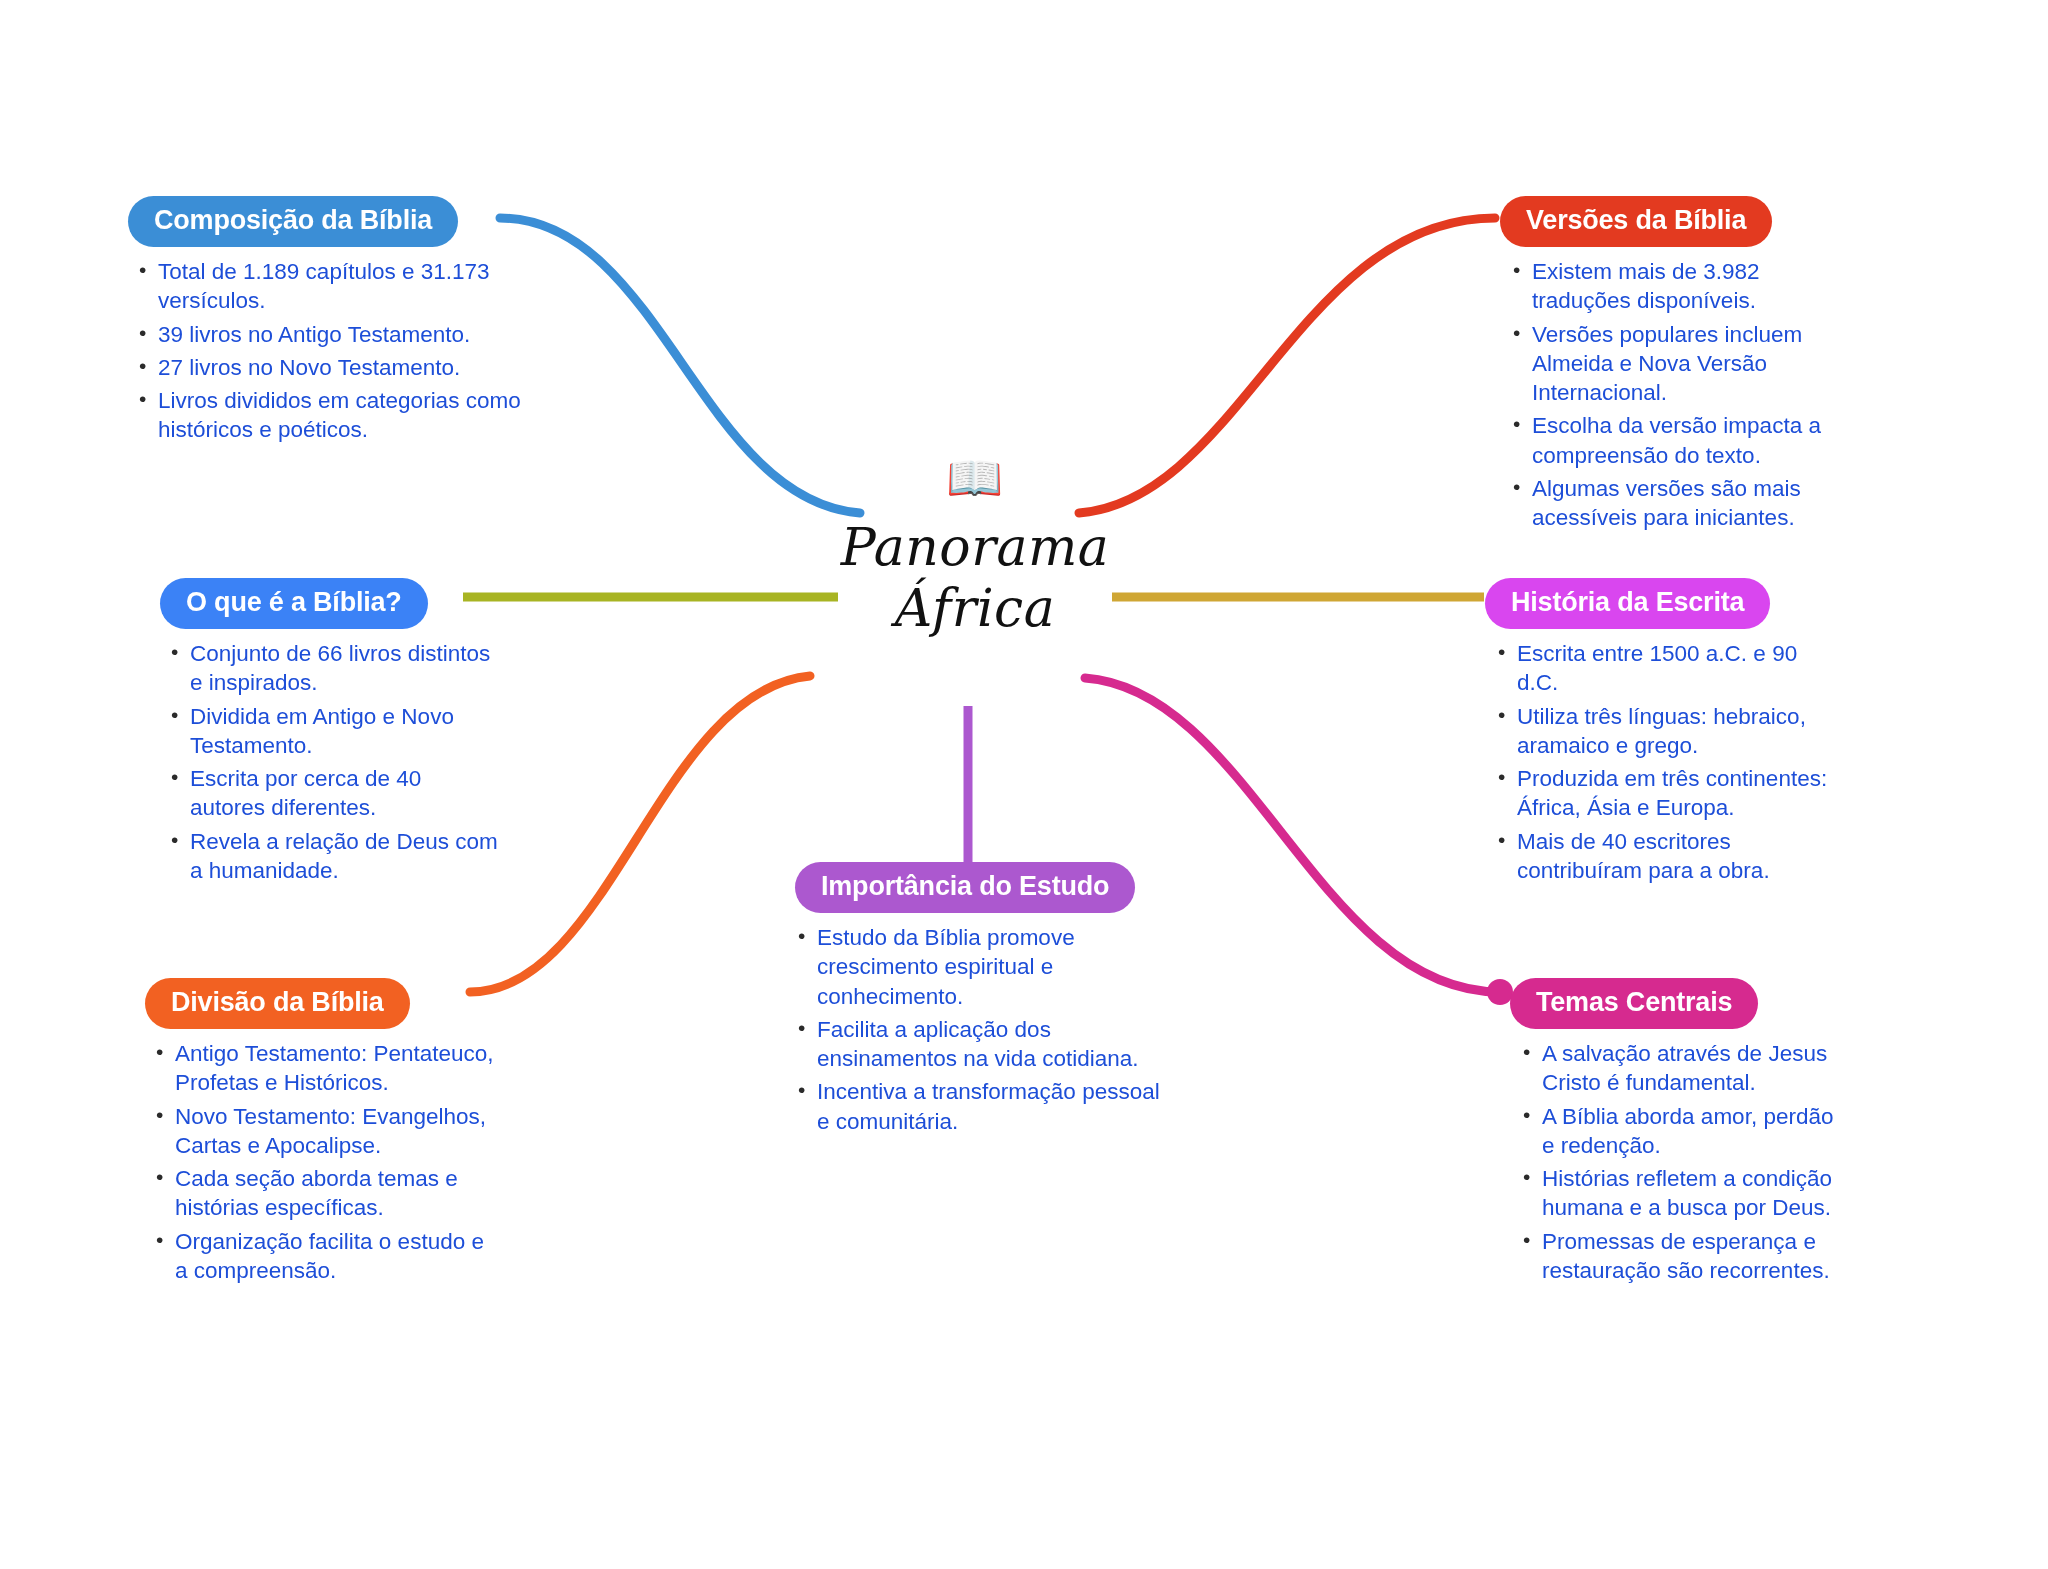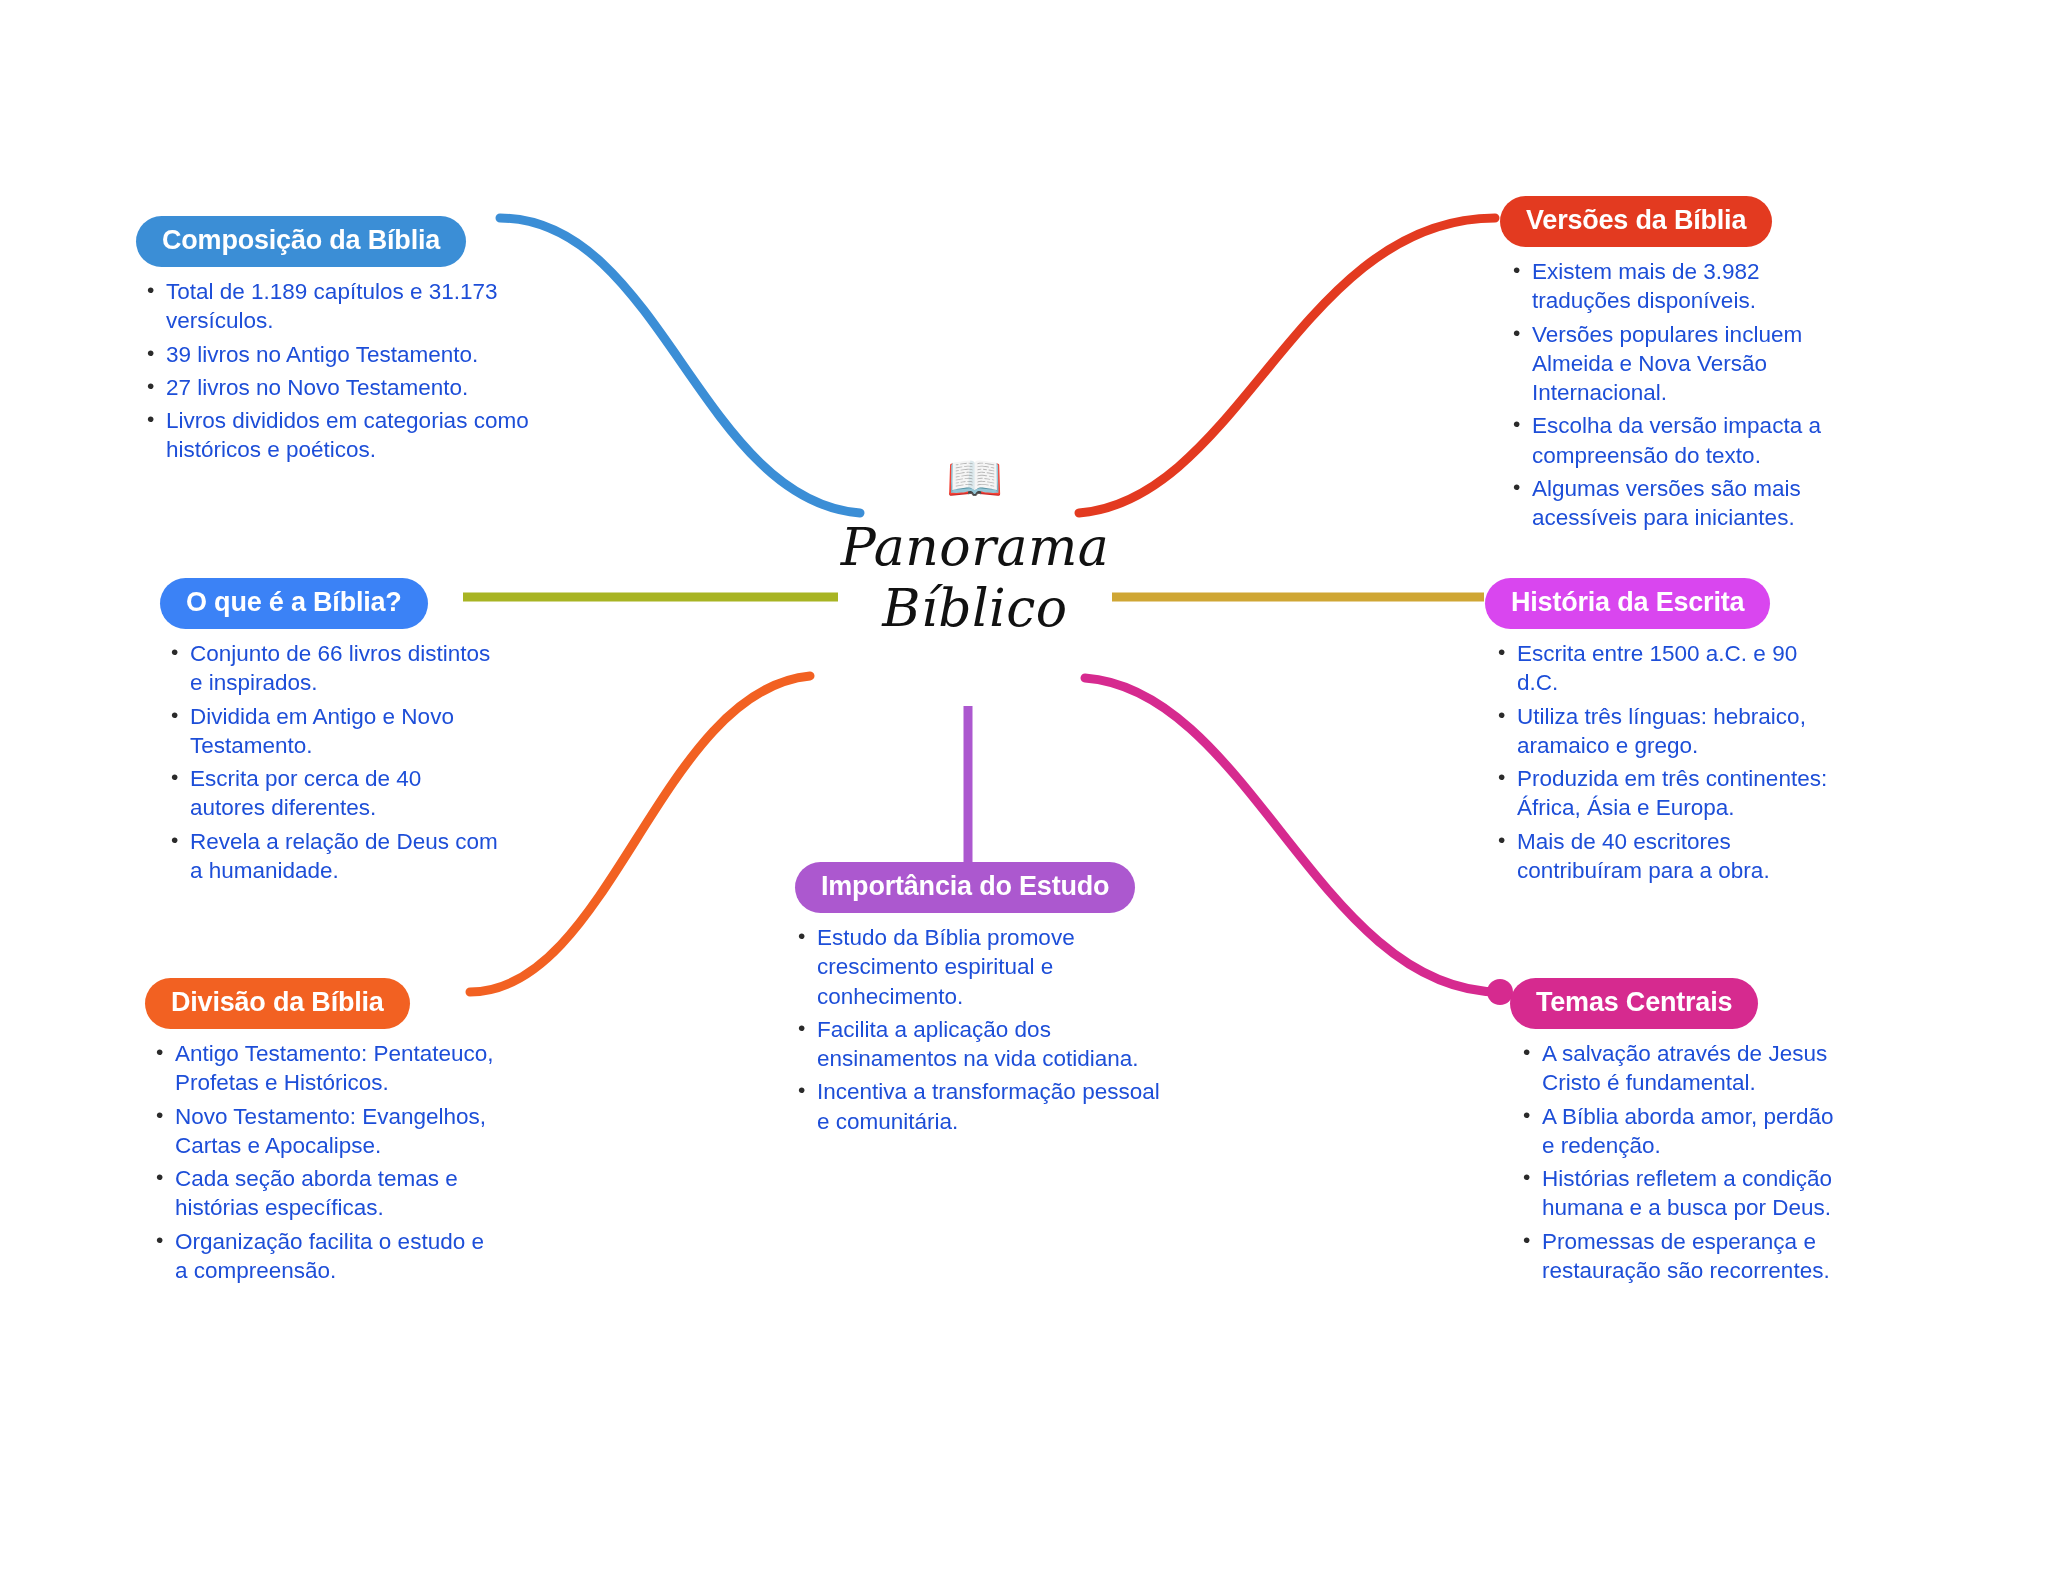--- a/index.html
+++ b/index.html
@@ -88,21 +88,21 @@
   ul.points li::before {
     content: "\2022";
     position: absolute;
     left: 3px;
     top: -1px;
     font-size: 21px;
     color: #2b2b2b;
   }
 
   
-  #branch-composicao   { left: 136px;  top: 196px;  width: 400px; margin-top: 20px; }
+  #branch-composicao   { left: 128px;  top: 196px;  width: 400px; }
   #branch-versoes      { left: 1500px; top: 196px;  width: 330px; }
   #branch-oque         { left: 160px;  top: 578px;  width: 340px; }
   #branch-historia     { left: 1485px; top: 578px;  width: 345px; }
   #branch-divisao      { left: 145px;  top: 978px;  width: 350px; }
   #branch-importancia  { left: 795px;  top: 862px;  width: 380px; }
   #branch-temas        { left: 1510px; top: 978px;  width: 340px; }
 
   #branch-composicao .pill-wrap,
   #branch-oque .pill-wrap,
   #branch-divisao .pill-wrap,
@@ -138,21 +138,21 @@
 
     <path d="M 968 706 L 968 866" fill="none" stroke="#ac58cf" stroke-width="9" stroke-linecap="butt"></path>
 
     <path d="M 1085 678 C 1250 690, 1320 992, 1500 992" fill="none" stroke="#d62a8f" stroke-width="9" stroke-linecap="round"></path>
     <circle cx="1500" cy="992" r="13" fill="#d62a8f"></circle>
   </svg>
 
   <div class="hub">
     <span class="hub-icon">📖</span>
     <div class="hub-title">Panorama
-Bíblico</div>
+África</div>
   </div>
 
   <div class="branch" id="branch-composicao">
     <div class="pill-wrap">
       <span class="pill" style="background: rgb(59, 142, 214);">Composição da Bíblia</span>
     </div>
     <ul class="points">
       <li>Total de 1.189 capítulos e 31.173 versículos.</li>
       <li>39 livros no Antigo Testamento.</li>
       <li>27 livros no Novo Testamento.</li>

